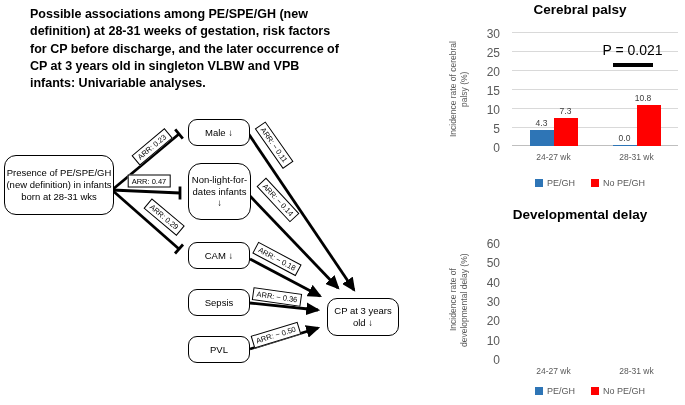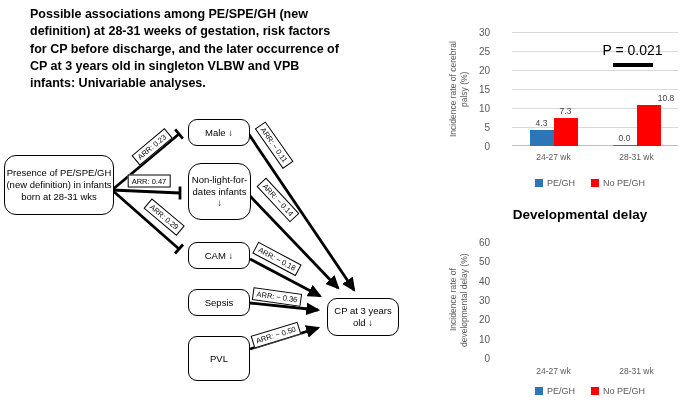--- a/index.html
+++ b/index.html
@@ -16,21 +16,21 @@
   .ln{stroke:#000;stroke-width:2.8;fill:none;}
   .ar{marker-end:url(#ah);}
   .dbox{position:absolute;border:1.5px solid #000;border-radius:9px;background:#fff;
         display:flex;align-items:center;justify-content:center;text-align:center;
         font-size:9.5px;line-height:1.25;color:#000;box-sizing:border-box;padding:1px;}
   #box-source{left:4px;top:155px;width:110px;height:60px;border-radius:12px;}
   #box-male{left:188px;top:119px;width:62px;height:27px;}
   #box-nonlight{left:188px;top:163px;width:63px;height:57px;border-radius:13px;}
   #box-cam{left:188px;top:242px;width:62px;height:27px;}
   #box-sepsis{left:188px;top:289px;width:62px;height:27px;}
-  #box-pvl{left:188px;top:336px;width:62px;height:45px;}
+  #box-pvl{left:188px;top:336px;width:62px;height:27px;}
   #box-cp{left:327px;top:298px;width:72px;height:38px;border-radius:10px;}
   .arr{position:absolute;background:#fff;border:1px solid #000;font-size:7.5px;
        padding:1px 3px;white-space:nowrap;color:#000;
        transform:translate(-50%,-50%) rotate(var(--r));}
   #arr-male-in{left:152px;top:147px;--r:-40deg;}
   #arr-nonlight-in{left:149px;top:181px;--r:0deg;}
   #arr-cam-in{left:164px;top:217px;--r:40deg;}
   #arr-male-out{left:274px;top:145px;--r:55deg;}
   #arr-nonlight-out{left:278px;top:200px;--r:47deg;}
   #arr-cam-out{left:277px;top:259px;--r:28deg;}
@@ -60,21 +60,21 @@
   .legend{position:absolute;display:flex;justify-content:center;gap:16px;
           font-size:9px;color:#595959;align-items:center;}
   #chart0 .legend{left:50px;top:178px;width:200px;}
   #chart1 .legend{left:50px;top:181px;width:200px;}
   .litem{display:flex;align-items:center;gap:4px;}
   .swatch{width:8px;height:8px;display:inline-block;}
   .gridline{position:absolute;left:0;right:0;height:1px;background:#D9D9D9;}
   .axisline{position:absolute;left:0;right:0;height:1px;background:#BFBFBF;}
   .bar{position:absolute;bottom:0;}
   .val{position:absolute;width:36px;text-align:center;font-size:8.5px;color:#404040;}
-  .ytick{position:absolute;right:16px;font-size:10px;color:#595959;}
+  .ytick{position:absolute;right:6px;font-size:12px;color:#595959;}
   .annot-text{position:absolute;text-align:center;font-size:14px;color:#000;}
   .annot-bar{position:absolute;height:3.5px;background:#000;}
 </style>
 </head>
 <body>
 
 <div id="page">
 
   <div class="fig-title">Possible associations among PE/SPE/GH (new definition) at 28-31 weeks of gestation, risk factors for CP before discharge, and the later occurrence of CP at 3 years old in singleton VLBW and VPB infants: Univariable analyses.</div>
 
@@ -110,20 +110,21 @@
     <div class="arr" id="arr-nonlight-in">ARR: 0.47</div>
     <div class="arr" id="arr-cam-in">ARR: 0.29</div>
     <div class="arr" id="arr-male-out">ARR: − 0.11</div>
     <div class="arr" id="arr-nonlight-out">ARR: − 0.14</div>
     <div class="arr" id="arr-cam-out">ARR: − 0.18</div>
     <div class="arr" id="arr-sepsis-out">ARR: − 0.36</div>
     <div class="arr" id="arr-pvl-out">ARR: − 0.50</div>
   </div>
 
   <div class="chart" id="chart0">
+    <div class="c-title">Cerebral palsy</div>
     <div class="ylabel">Incidence rate of cerebral palsy (%)</div>
     <div class="yticks">
         <span class="ytick" style="top: 109px;">0</span>
         <span class="ytick" style="top: 90px;">5</span>
         <span class="ytick" style="top: 71px;">10</span>
         <span class="ytick" style="top: 52px;">15</span>
         <span class="ytick" style="top: 33px;">20</span>
         <span class="ytick" style="top: 14px;">25</span>
         <span class="ytick" style="top: -5px;">30</span>
       </div>
@@ -135,21 +136,21 @@
         <div class="gridline" style="top: 37.5px;"></div>
         <div class="gridline" style="top: 18.5px;"></div>
         <div class="gridline" style="top: -0.5px;"></div>
         <div class="bar" style="left: 17.5px; width: 24px; height: 16.34px; background: rgb(46, 117, 182);"></div>
         <div class="val" style="left: 11.5px; bottom: 18px;">4.3</div>
         <div class="bar" style="left: 41.5px; width: 24px; height: 27.74px; background: rgb(255, 0, 0);"></div>
         <div class="val" style="left: 35.5px; bottom: 29.74px;">7.3</div>
         <div class="bar" style="left: 100.5px; width: 24px; height: 1.5px; background: rgb(46, 117, 182);"></div>
         <div class="val" style="left: 94.5px; bottom: 3.5px;">0.0</div>
         <div class="bar" style="left: 124.5px; width: 24px; height: 41.04px; background: rgb(255, 0, 0);"></div>
-        <div class="val" style="left: 136px; bottom: 43.04px;">10.8</div>
+        <div class="val" style="left: 113px; bottom: 43.04px;">10.8</div>
         <div class="annot-text" style="left: 70.5px; top: 10px; width: 100px;">P = 0.021</div>
         <div class="annot-bar" style="left: 100.5px; top: 31px; width: 40px;"></div>
       </div>
     <div class="xlabels">
         <div class="xlab">24-27 wk</div>
         <div class="xlab">28-31 wk</div>
       </div>
     <div class="legend">
         <div class="litem">
           <span class="swatch" style="background: rgb(46, 117, 182);"></span>

